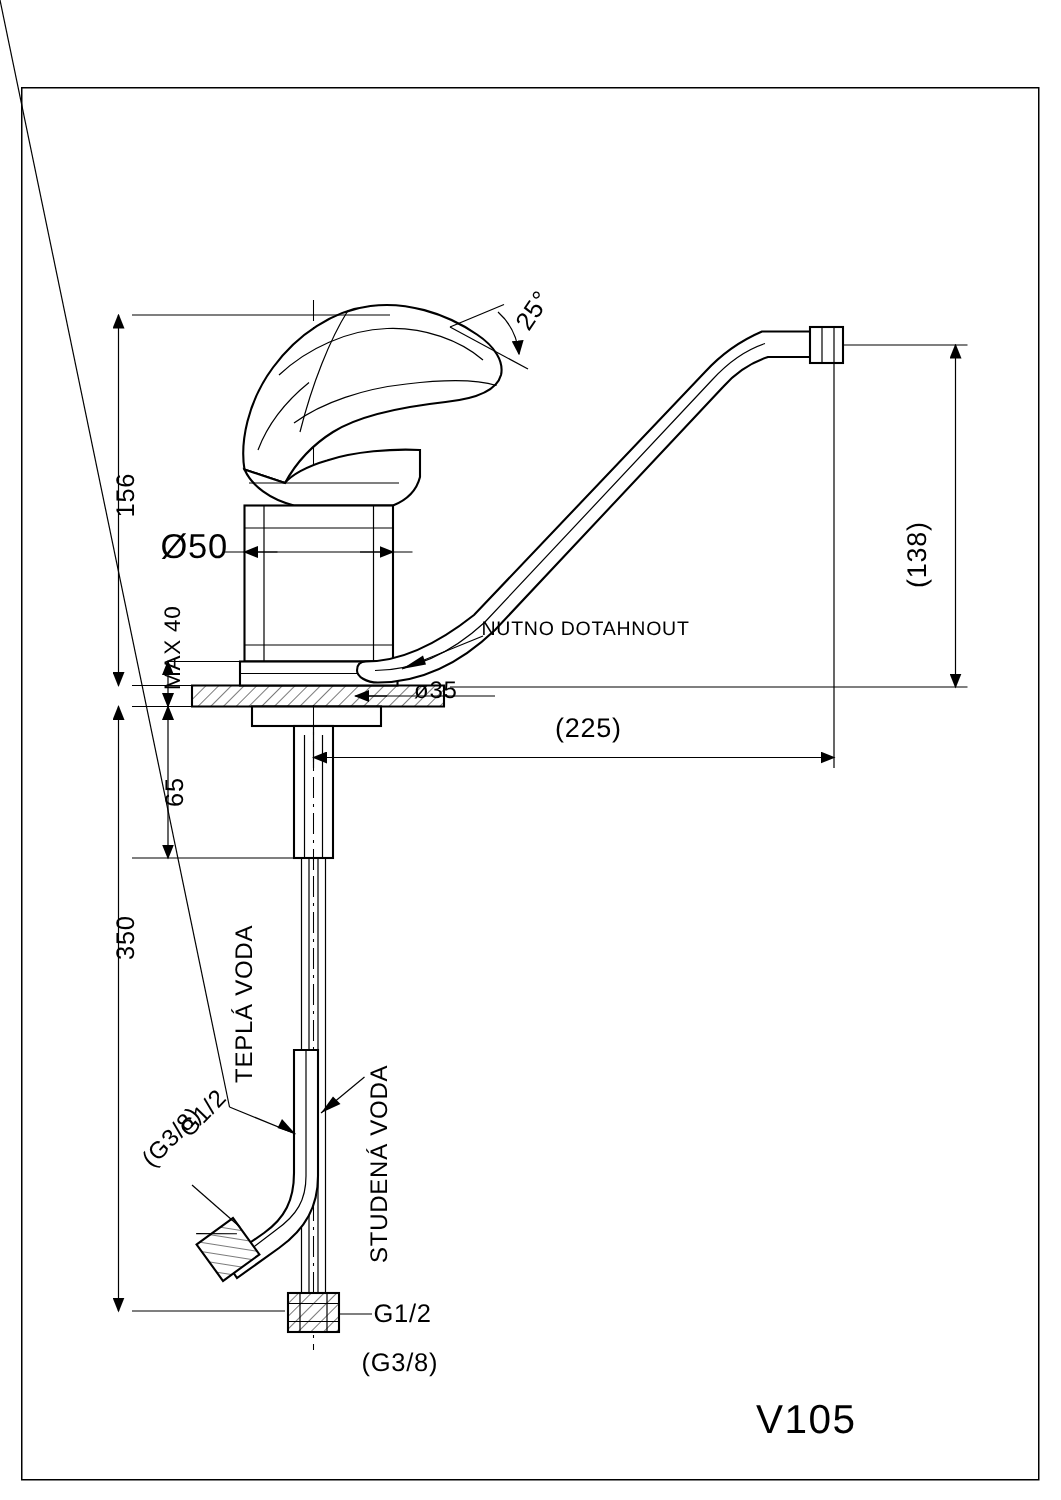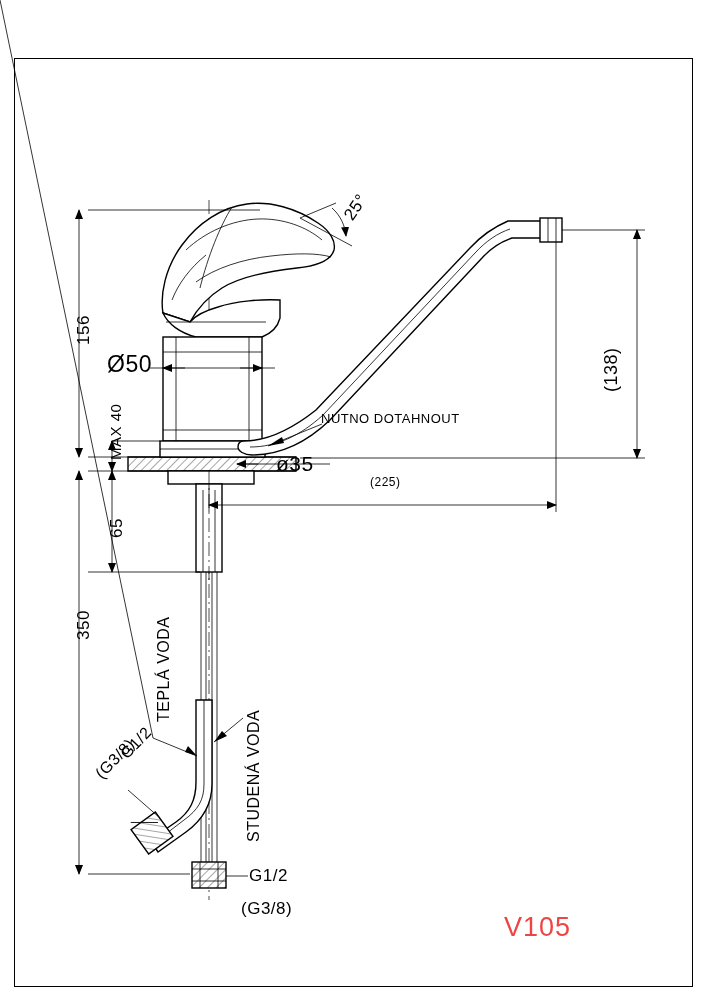--- a/index.html
+++ b/index.html
@@ -49,21 +49,22 @@
   .body   { stroke: #000; stroke-width: 1.4; fill: #ffffff; }
   .center { stroke: #000; stroke-width: 0.7; fill: none;
             stroke-dasharray: 14 4 2 4; }
   .hatchln{ stroke: #000; stroke-width: 0.7; }
   .lead   { stroke: #000; stroke-width: 0.8; fill: none; }
   .arrowhd{ fill: #000; }
   .partno {
     position: absolute;
     font-size: 27px;
     letter-spacing: 1px;
-    color: #ef4444;
+    color: #000000;
+    margin-top: 19px;
   }
 </style>
 </head>
 <body>
 
 <div id="sheet">
 
   <div id="frame"></div>
 
   <svg id="drawing" viewBox="0 0 707 1000" xmlns="http://www.w3.org/2000/svg">
@@ -221,23 +222,23 @@
   <div class="lbl vert" style="left:74px; top:345px; font-size:17px;">156</div>
 
   <div class="lbl vert" style="left:74px; top:640px; font-size:17px;">350</div>
 
   <div class="lbl vert" style="left:107px; top:538px; font-size:17px;">65</div>
 
   <div class="lbl vert" style="left:107px; top:460px; font-size:15px;">MAX  40</div>
 
   <div class="lbl" style="left:107px; top:351px; font-size:23px;">Ø50</div>
 
-  <div class="lbl" style="left:276px; top:452px; font-size:21px;">ø35</div>
-
-  <div class="lbl" style="left:370px; top:475px; font-size:12px;">(225)</div>
+  <div class="lbl" style="left:276px; top:452px; font-size:16px;">ø35</div>
+
+  <div class="lbl" style="left:370px; top:475px; font-size:18px;">(225)</div>
 
   <div class="lbl vert" style="left:601px; top:392px; font-size:18px;">(138)</div>
 
   <div class="lbl" style="left:340px; top:213px; font-size:17px;
               transform-origin:0 0; transform:rotate(-56deg);">25°</div>
 
   <div class="lbl" style="left:321px; top:411px; font-size:13px;">NUTNO  DOTAHNOUT</div>
 
   <div class="lbl vert" style="left:155px; top:722px; font-size:16px;">TEPLÁ  VODA</div>
 

